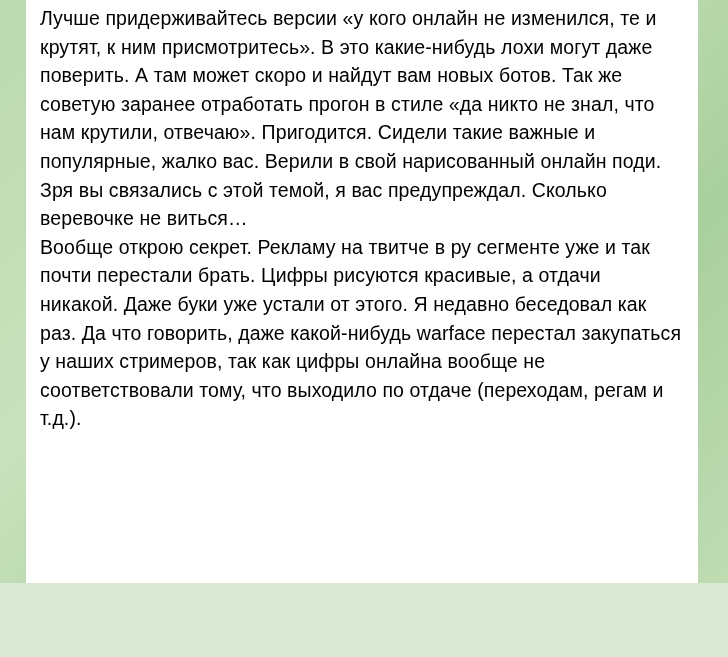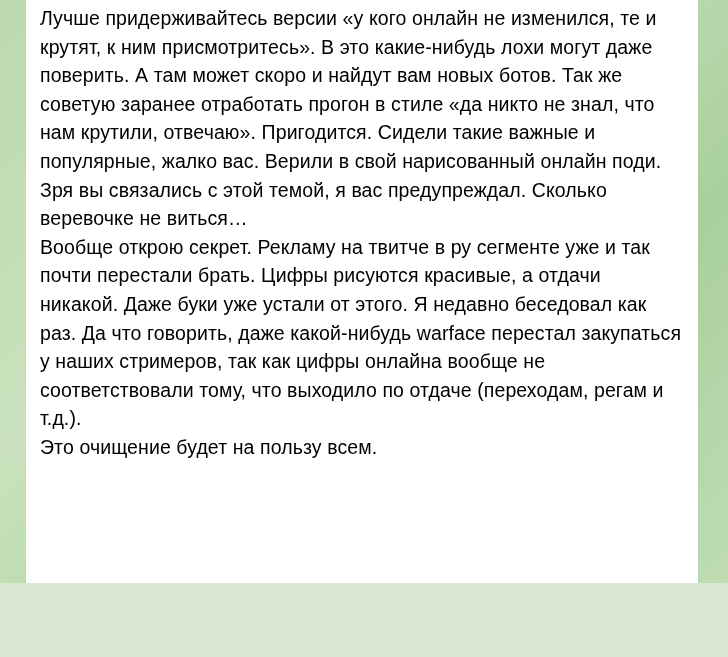--- a/index.html
+++ b/index.html
@@ -104,16 +104,15 @@
         <path d="M701 648 h24"></path>
       </g>
     </svg>
   </div>
 
   <div class="gutter-left"></div>
 
   <div class="bubble">
     <div class="msg-text msg-paragraph">Лучше придерживайтесь версии «у кого онлайн не изменился, те и крутят, к ним присмотритесь». В это какие-нибудь лохи могут даже поверить. А там может скоро и найдут вам новых ботов. Так же советую заранее отработать прогон в стиле «да никто не знал, что нам крутили, отвечаю». Пригодится. Сидели такие важные и популярные, жалко вас. Верили в свой нарисованный онлайн поди. Зря вы связались с этой темой, я вас предупреждал. Сколько веревочке не виться…</div>
     <div class="msg-text msg-paragraph">Вообще открою секрет. Рекламу на твитче в ру сегменте уже и так почти перестали брать. Цифры рисуются красивые, а отдачи никакой. Даже буки уже устали от этого. Я недавно беседовал как раз. Да что говорить, даже какой-нибудь warface перестал закупаться у наших стримеров, так как цифры онлайна вообще не соответствовали тому, что выходило по отдаче (переходам, регам и т.д.).</div>
-    <div class="msg-text msg-paragraph">Это очищение будет на пользу всем.</div>
   </div>
 
 </div>
 
 </body></html>

